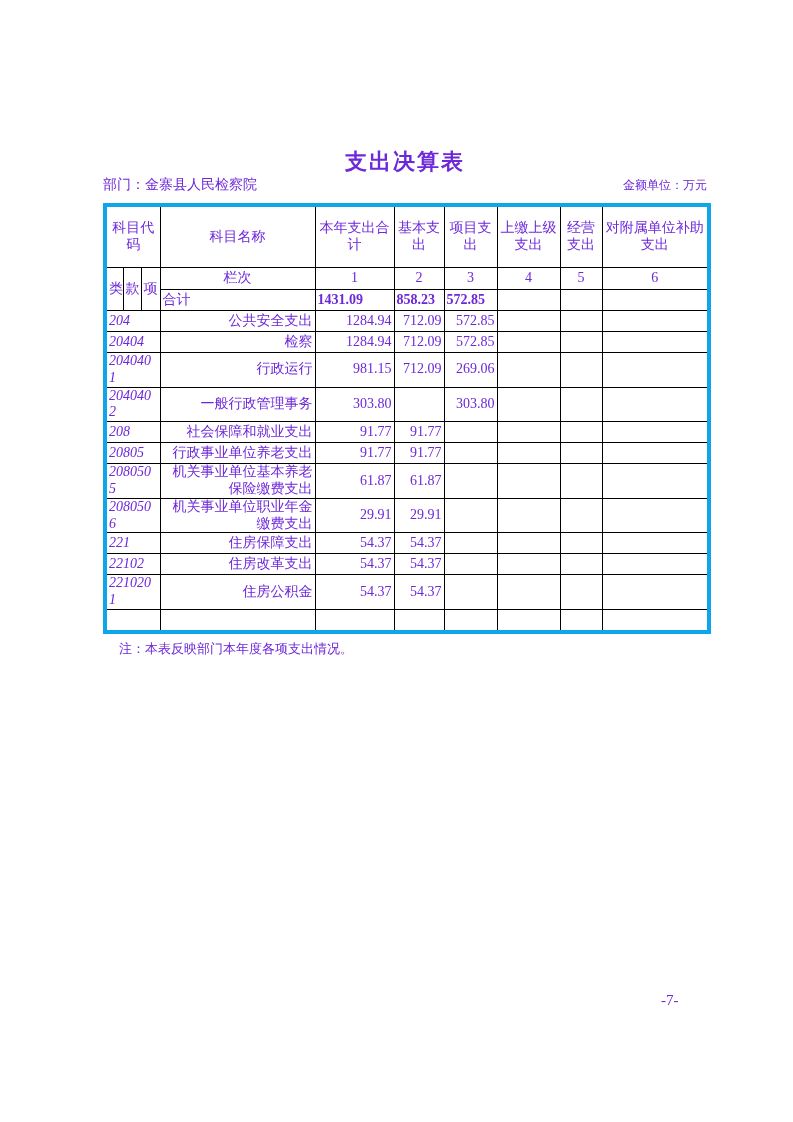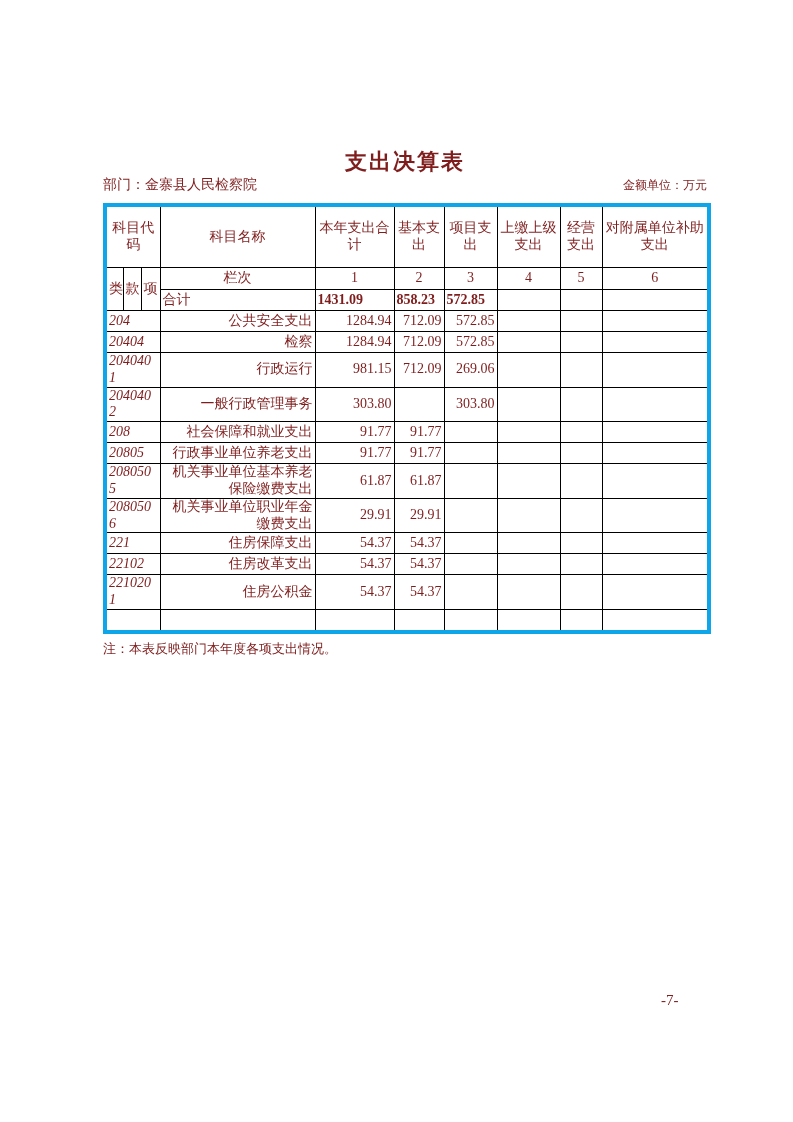--- a/index.html
+++ b/index.html
@@ -2,21 +2,21 @@
 <html><head>
 <meta charset="utf-8">
 <style>
   html, body { margin: 0; padding: 0; background: #e8e8e8; }
   .sheet {
     position: relative;
     width: 793px;
     height: 1122px;
     background: #ffffff;
     font-family: "Liberation Serif", "DejaVu Serif", serif;
-    color: #7f1d1d;
+    color: #6d28d9;
     margin: 0 auto;
     overflow: hidden;
   }
   .content {
     position: absolute;
     left: 103px;
     top: 150px;
     width: 604px;
   }
   .doc-title {
@@ -62,21 +62,21 @@
   tr.hrow1 td { height: 60px; text-align: center; }
   tr.hrow2 td { height: 21px; text-align: center; }
   tr.trow  td { height: 20px; text-align: left; }
   tr.drow  td { height: 20px; }
   td.code-sub { text-align: center; }
   td.cell-code { text-align: left; padding-left: 2px; font-style: italic; }
   td.cell-name { text-align: right; padding-left: 3px; }
   td.num { text-align: right; padding-right: 3px; }
   td.bold { font-weight: bold; }
 
-  .note { font-size: 13px; line-height: 16px; margin-top: 7px; }
+  .note { font-size: 13px; line-height: 16px; margin-top: 7px; margin-left: 16px; }
   .page-num {
     position: absolute;
     left: 661px;
     top: 992px;
     font-size: 15px;
   }
 </style>
 </head>
 <body>
 

